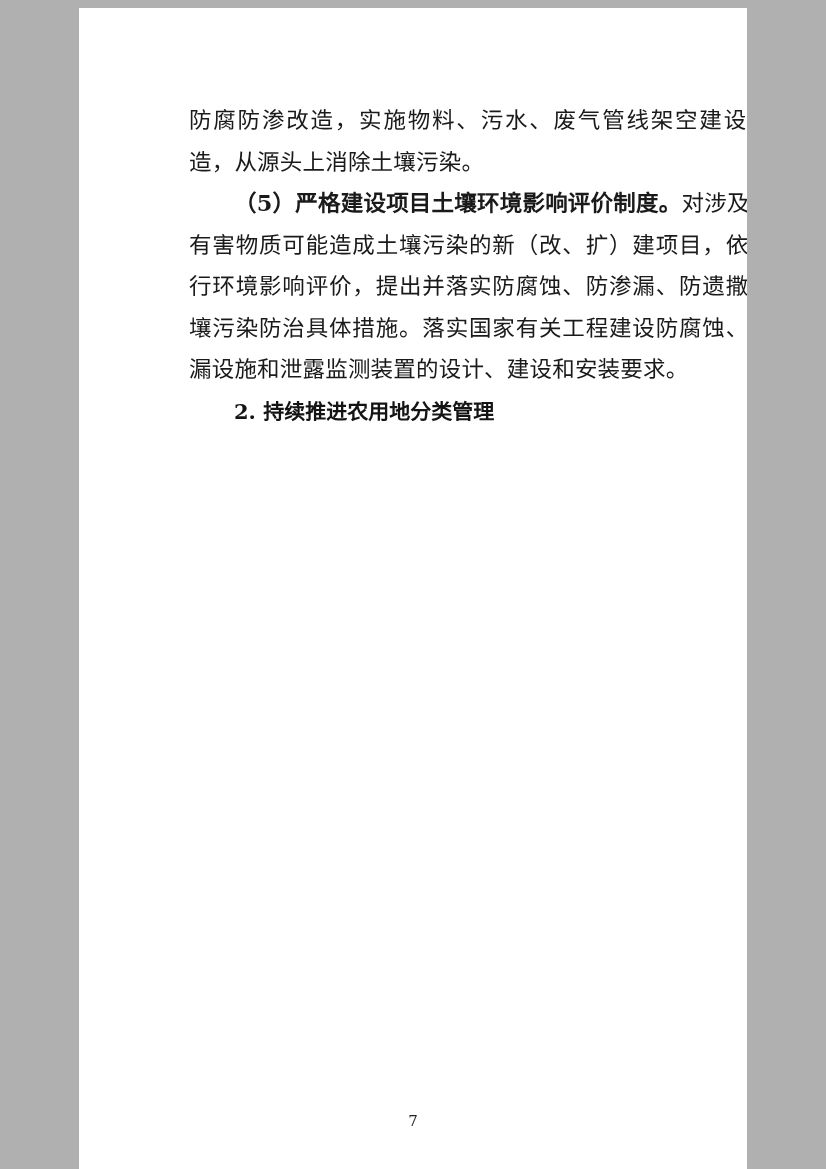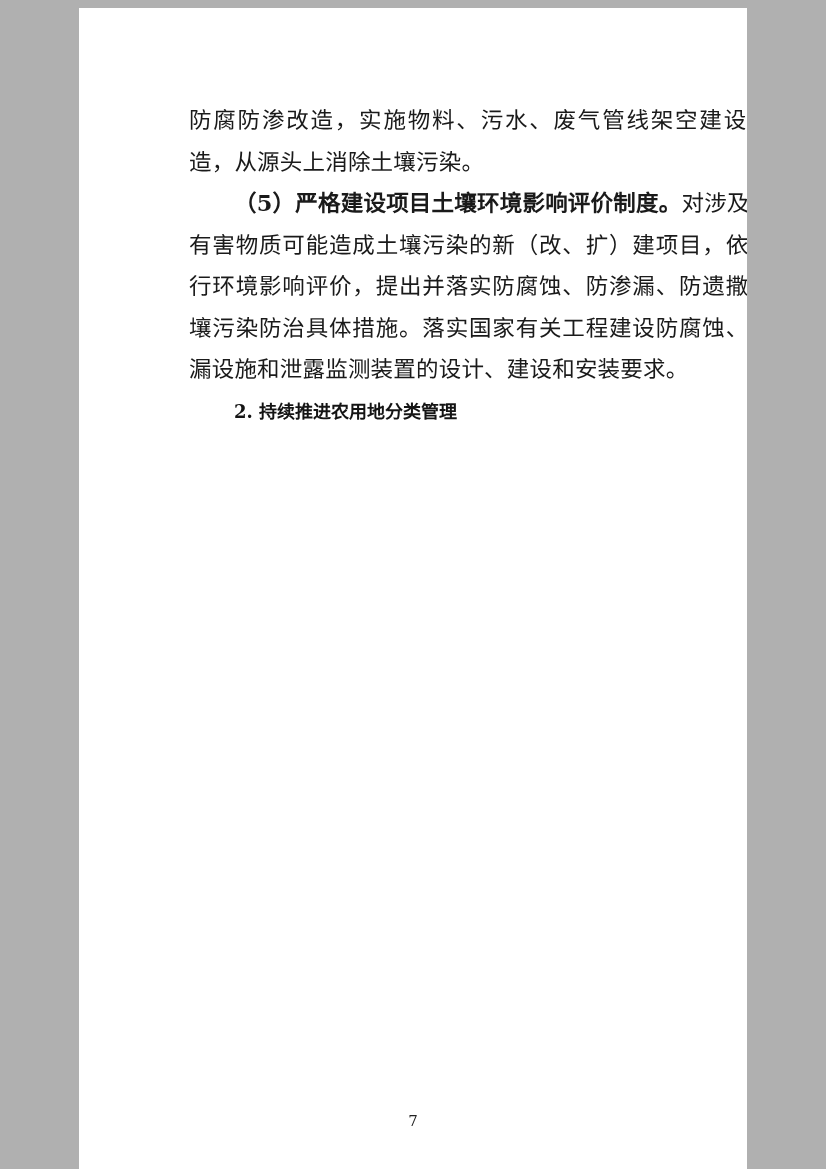--- a/index.html
+++ b/index.html
@@ -35,21 +35,21 @@
     letter-spacing: 0.2px;
     font-family: "DejaVu Serif", "Liberation Serif", serif;
   }
   .indent {
     text-indent: 45px;
   }
   .bold {
     font-weight: bold;
   }
   .heading {
-    font-size: 18px;
+    font-size: 21px;
     line-height: 41.5px;
     font-weight: bold;
     color: #141414;
     text-indent: 45px;
     margin: 0;
   }
   .page-number {
     position: absolute;
     left: 0;
     right: 0;

